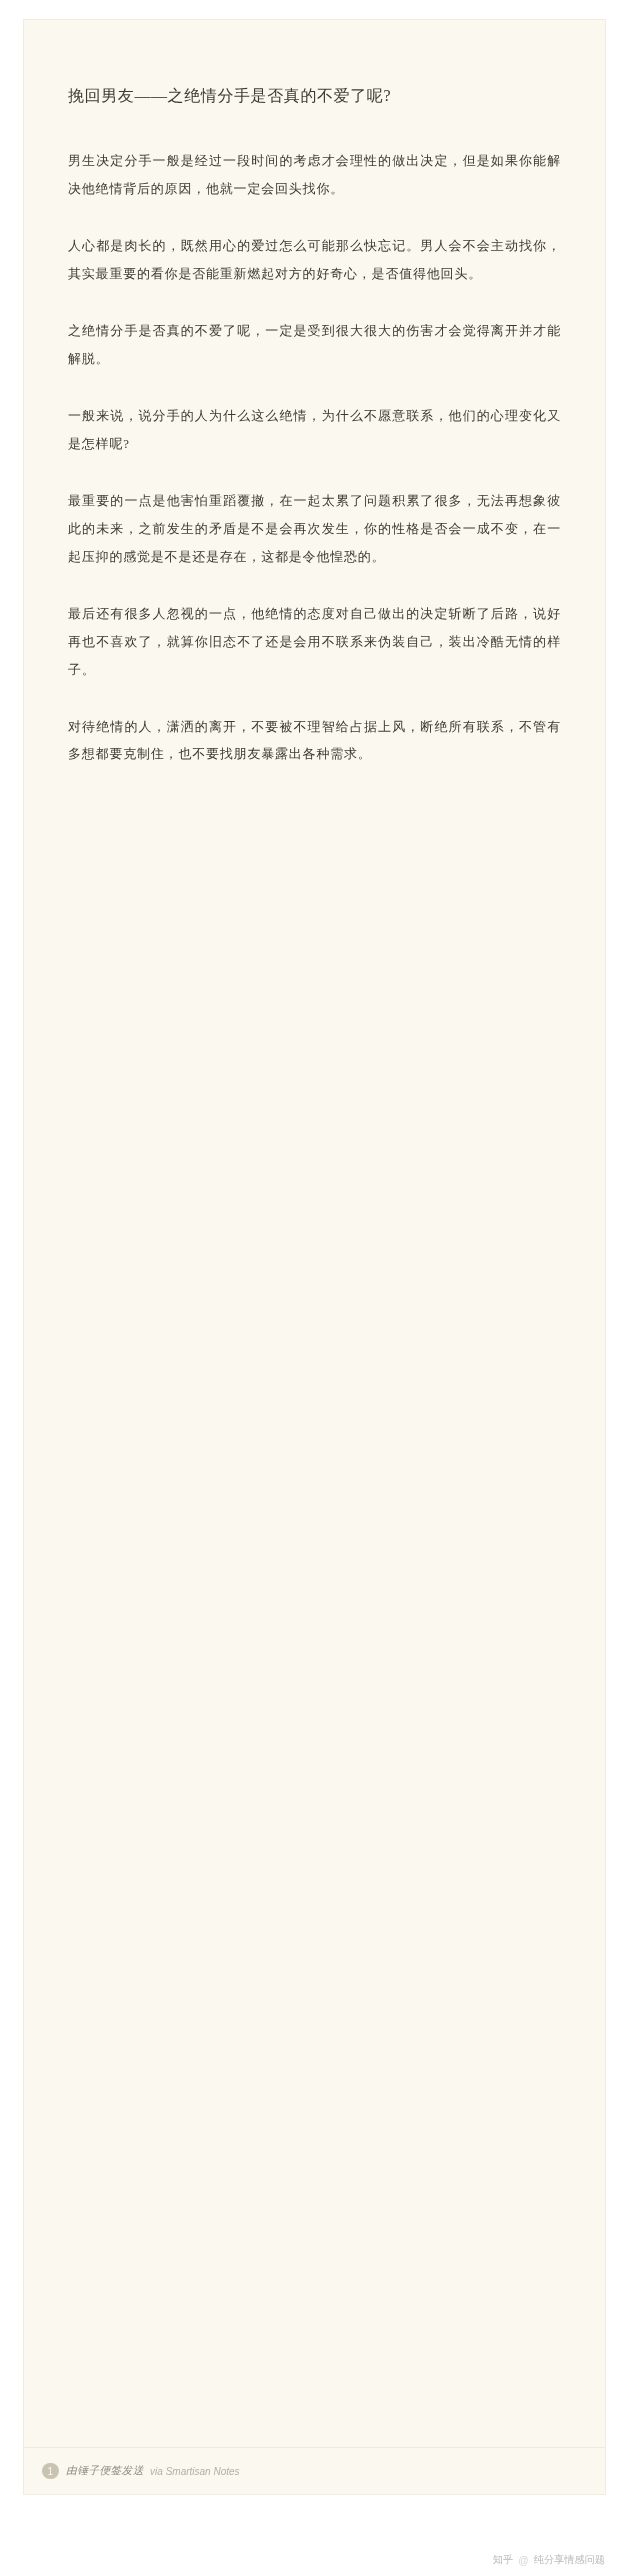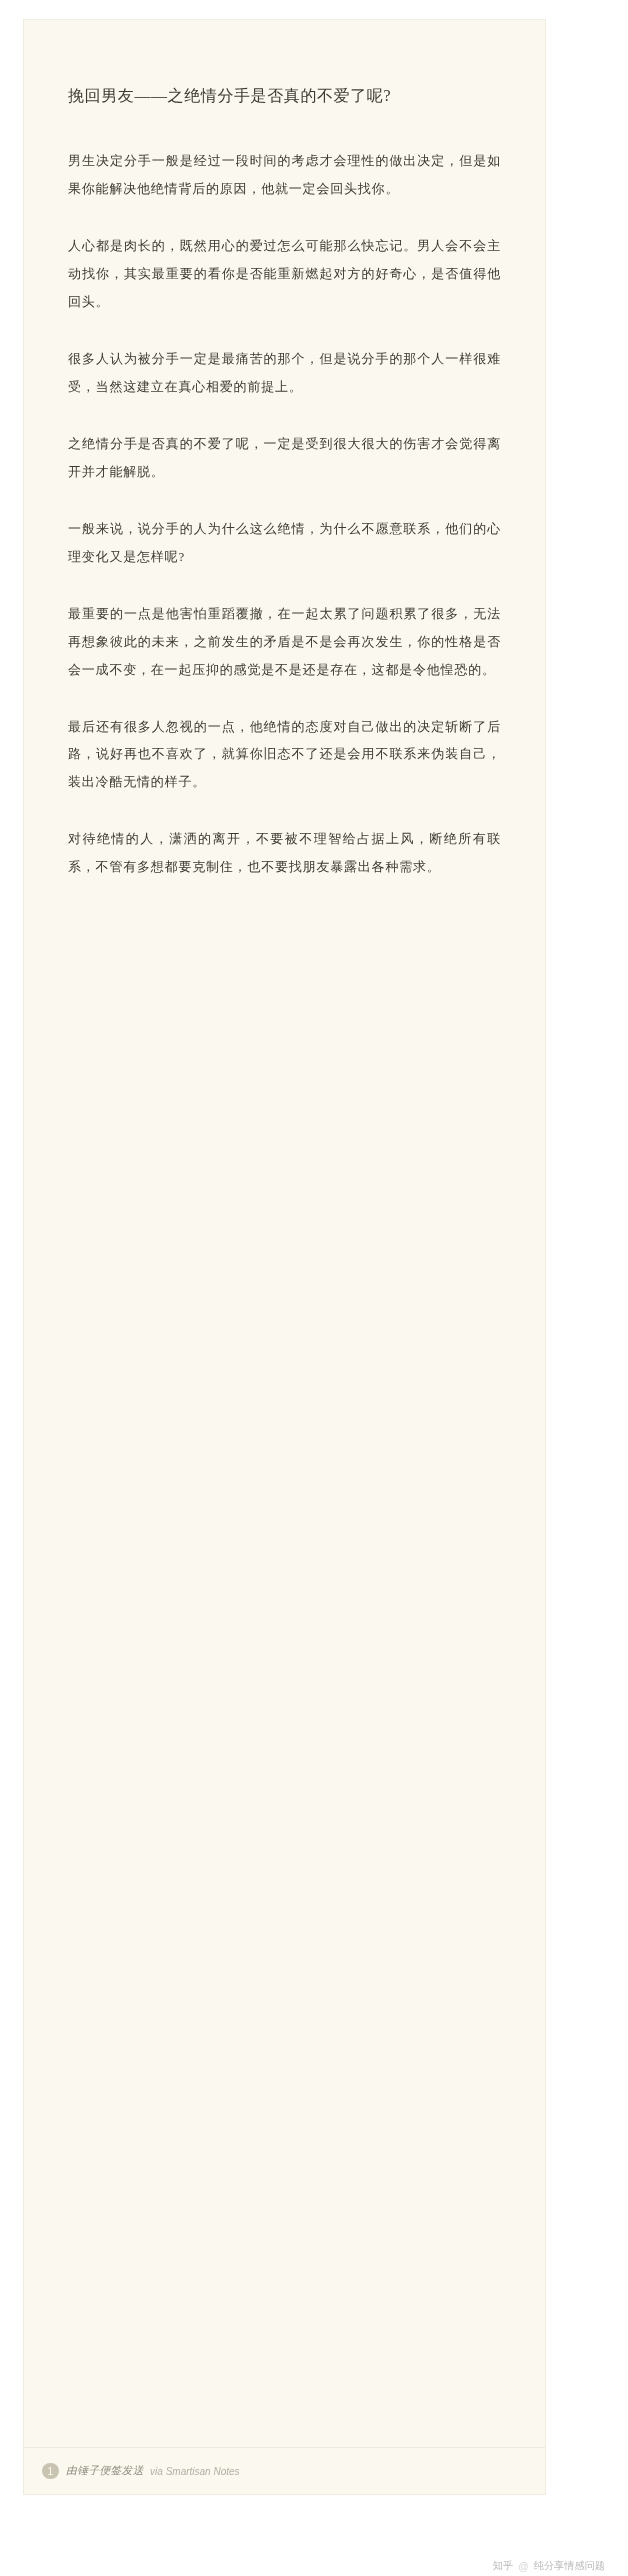--- a/index.html
+++ b/index.html
@@ -14,21 +14,21 @@
   .page {
     position: relative;
     width: 628px;
     min-height: 2576px;
     background: #ffffff;
     box-sizing: border-box;
     padding: 19px 23px 0 23px;
   }
   .note-card {
     position: relative;
-    width: 523px;
+    width: 583px;
     min-height: 2476px;
     background: #fbf8ef;
     box-sizing: border-box;
     padding: 61px 44px 0 44px;
     border: 0.6px solid #f0ece0;
   }
   .note-title {
     font-size: 16px;
     line-height: 1.9;
     color: #3c3a32;
@@ -83,21 +83,21 @@
   .footer-via {
     font-size: 10px;
     color: #b3afa2;
     margin-left: 6.3px;
     font-family: "Liberation Sans", sans-serif;
     font-style: italic;
   }
   .page-footer {
     position: absolute;
     right: 23px;
-    bottom: 3px;
+    bottom: 9px;
     display: flex;
     align-items: center;
     font-size: 10.2px;
     color: #b9b9b9;
     font-family: "Liberation Sans", sans-serif;
   }
   .zhihu-logo {
     font-size: 10.2px;
     color: #b9b9b9;
     margin-right: 5.1px;
@@ -114,21 +114,20 @@
 <body>
 
 <div class="page">
 
   <div class="note-card">
 
     <div class="note-title">挽回男友——之绝情分手是否真的不爱了呢?</div>
 
     <div class="para">男生决定分手一般是经过一段时间的考虑才会理性的做出决定，但是如果你能解决他绝情背后的原因，他就一定会回头找你。</div>
     <div class="para">人心都是肉长的，既然用心的爱过怎么可能那么快忘记。男人会不会主动找你，其实最重要的看你是否能重新燃起对方的好奇心，是否值得他回头。</div>
-    <div class="para">很多人认为被分手一定是最痛苦的那个，但是说分手的那个人一样很难受，当然这建立在真心相爱的前提上。</div>
     <div class="para">之绝情分手是否真的不爱了呢，一定是受到很大很大的伤害才会觉得离开并才能解脱。</div>
     <div class="para">一般来说，说分手的人为什么这么绝情，为什么不愿意联系，他们的心理变化又是怎样呢?</div>
     <div class="para">最重要的一点是他害怕重蹈覆撤，在一起太累了问题积累了很多，无法再想象彼此的未来，之前发生的矛盾是不是会再次发生，你的性格是否会一成不变，在一起压抑的感觉是不是还是存在，这都是令他惶恐的。</div>
     <div class="para">最后还有很多人忽视的一点，他绝情的态度对自己做出的决定斩断了后路，说好再也不喜欢了，就算你旧态不了还是会用不联系来伪装自己，装出冷酷无情的样子。</div>
     <div class="para">对待绝情的人，潇洒的离开，不要被不理智给占据上风，断绝所有联系，不管有多想都要克制住，也不要找朋友暴露出各种需求。</div>
 
     <div class="note-footer">
       <div class="footer-badge">1</div>
       <div class="footer-text">由锤子便签发送</div>
       <div class="footer-via">via Smartisan Notes</div>

